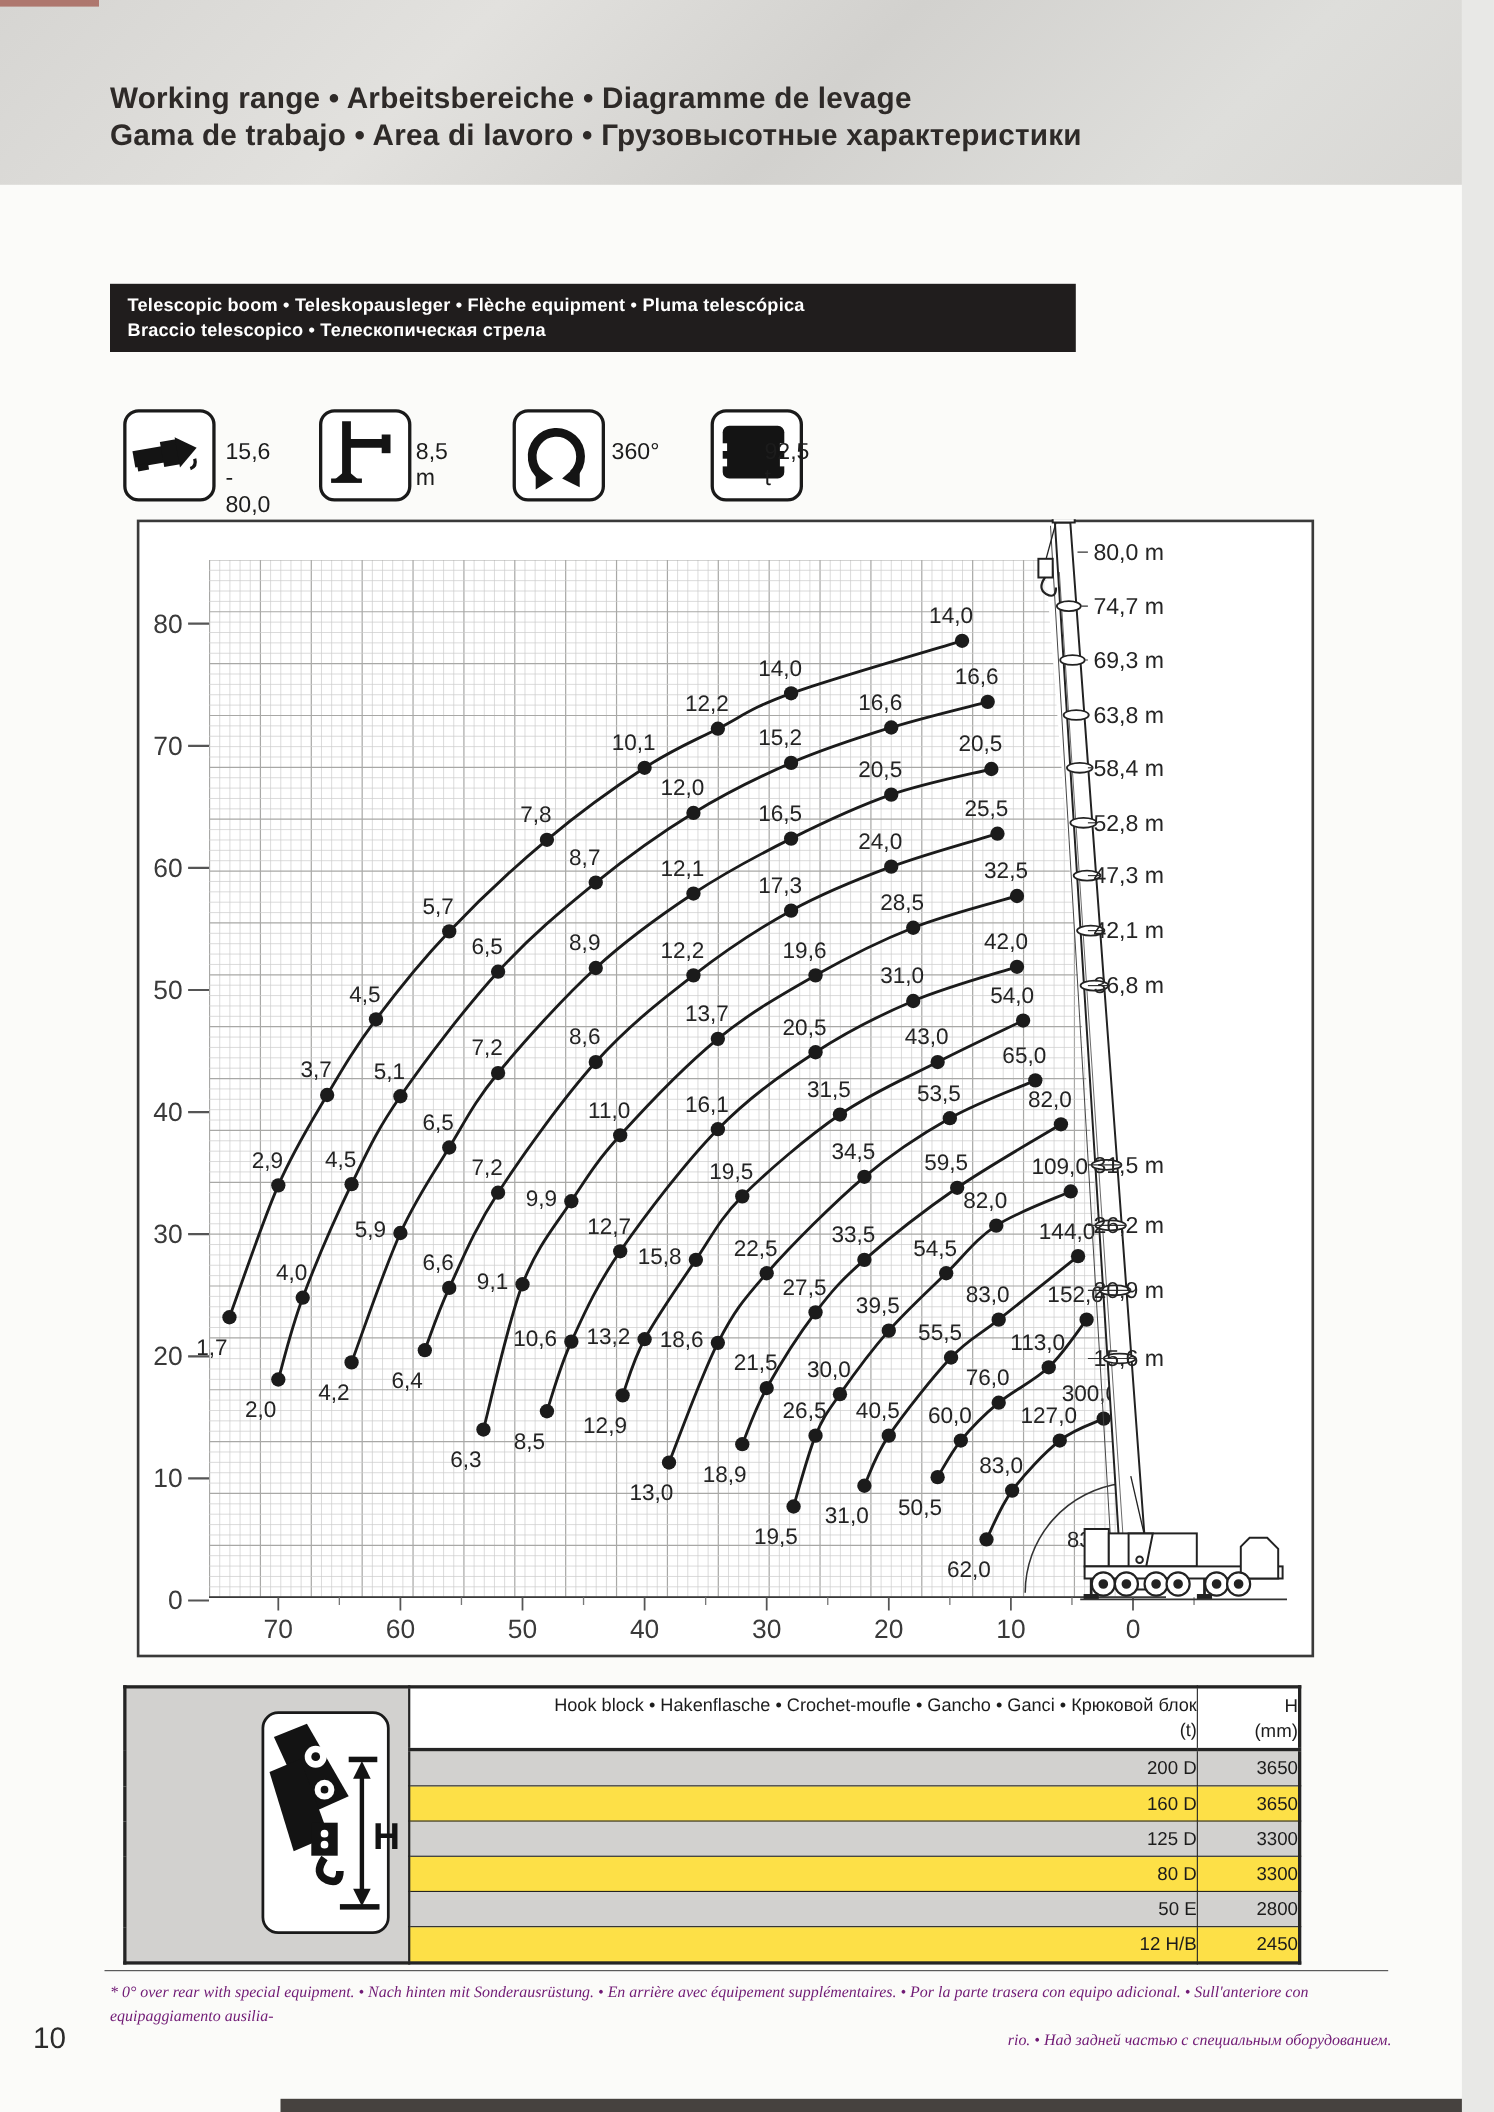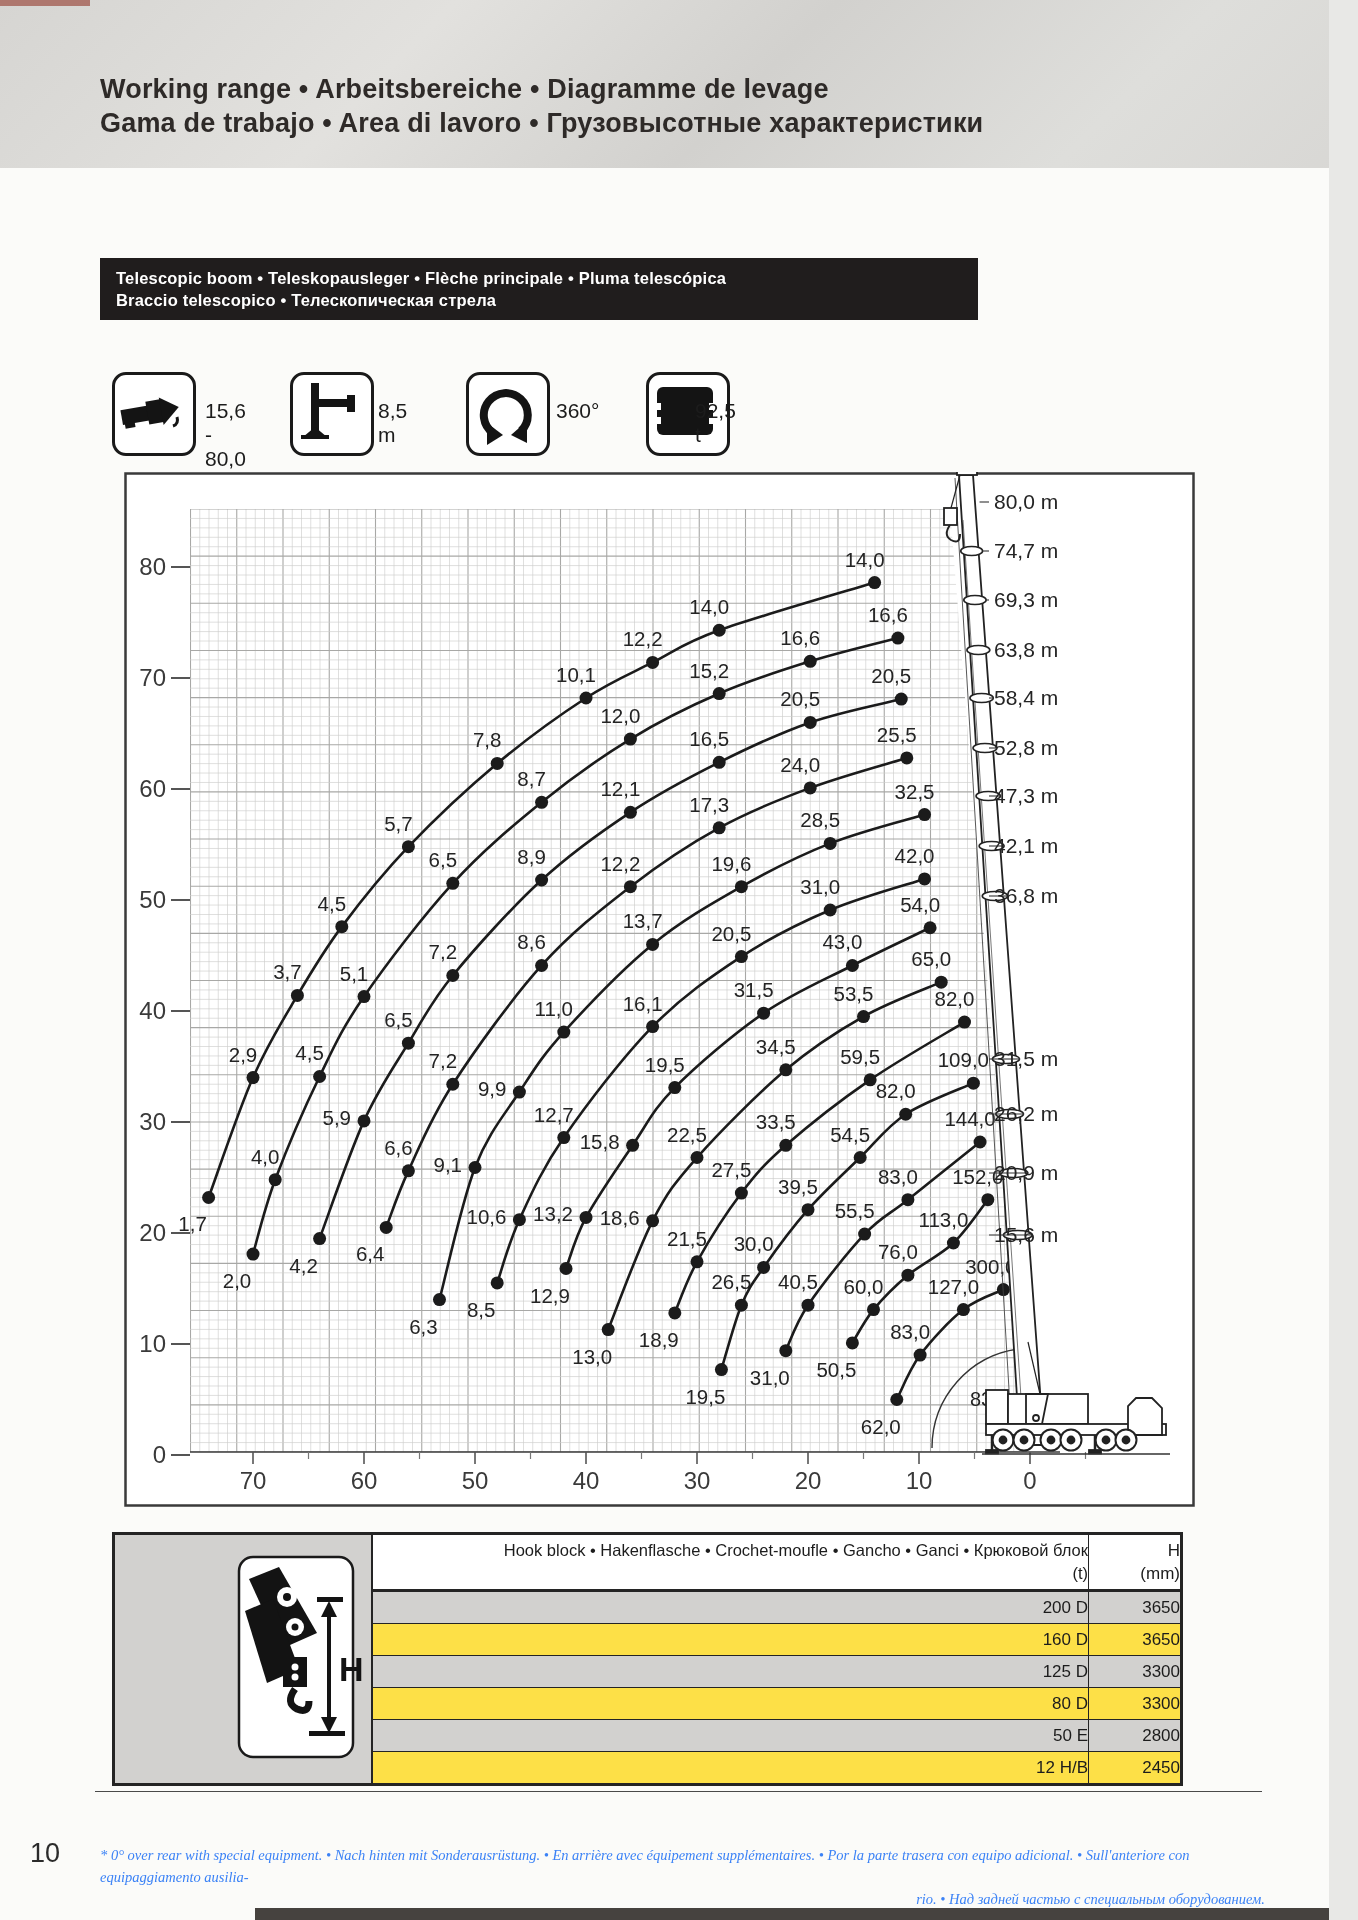--- a/index.html
+++ b/index.html
@@ -18,40 +18,40 @@
   .hook-table{position:absolute;left:112px;top:1532px;width:1068px;border-collapse:collapse;
         border:3px solid #242424;font-size:17px;color:#1c1c1c;table-layout:fixed;}
   .hook-table td{border:1.5px solid #242424;text-align:right;vertical-align:middle;padding:0;}
   .hook-table td.hdr-main{height:54px;border-bottom:3px solid #242424;line-height:23px;font-size:16.5px;background:#fff;}
   .hook-table td.hdr-h{border-bottom:3px solid #242424;line-height:23px;background:#fff;}
   .hook-table td.icon-cell{background:#d2d1cf;border-right:2px solid #242424;}
   .hook-table tr.shade td{background:#d2d1cf;}
   .hook-table tr.plain td{background:#fde047;}
   .hook-table tr td.row-cell{height:31px;padding-left:44px;}
   .foot-rule{position:absolute;left:95px;top:1791px;width:1167px;border-top:1.6px solid #4a4a4a;}
-  .footnote{position:absolute;left:100px;top:1844px;width:1165px;font-family:"Liberation Serif",serif;
-        font-style:italic;font-size:14.5px;color:#3b82f6;line-height:22px;}
+  .footnote{position:absolute;left:100px;top:1800px;width:1165px;font-family:"Liberation Serif",serif;
+        font-style:italic;font-size:14.5px;color:#701a75;line-height:22px;}
   .footnote .l2{margin-left:8px;text-align:right;}
   .page-num{position:absolute;left:30px;top:1838px;font-size:27px;color:#2b2b2b;}
   .bottom-strip{position:absolute;left:255px;top:1908px;width:1103px;height:12px;background:#46423f;}
 </style>
 </head>
 <body>
 
 <div class="page">
 
   <div class="header-band"></div>
   <div class="red-sliver"></div>
   <div class="title">
     <div>Working range • Arbeitsbereiche • Diagramme de levage</div>
     <div>Gama de trabajo • Area di lavoro • Грузовысотные характеристики</div>
   </div>
 
   <div class="black-bar">
-    <div>Telescopic boom • Teleskopausleger • Flèche principale • Pluma telescópica</div>
+    <div>Telescopic boom • Teleskopausleger • Flèche equipment • Pluma telescópica</div>
     <div>Braccio telescopico • Телескопическая стрела</div>
   </div>
 
   <div class="spec-row">
     <div class="spec-box" style="left:112px">
       <svg width="72" height="72" viewBox="0 0 72 72">
         <g transform="rotate(-10 36 36)" fill="#141414">
           <rect x="6" y="30" width="28" height="15"></rect>
           <rect x="32" y="26" width="16" height="23"></rect>
           <polygon points="46,24 64,37 46,52"></polygon>

